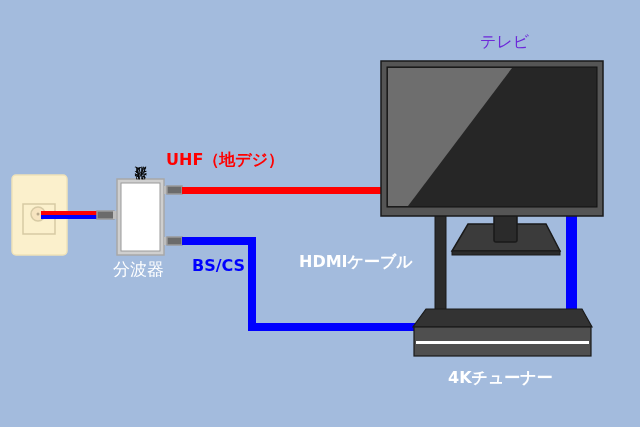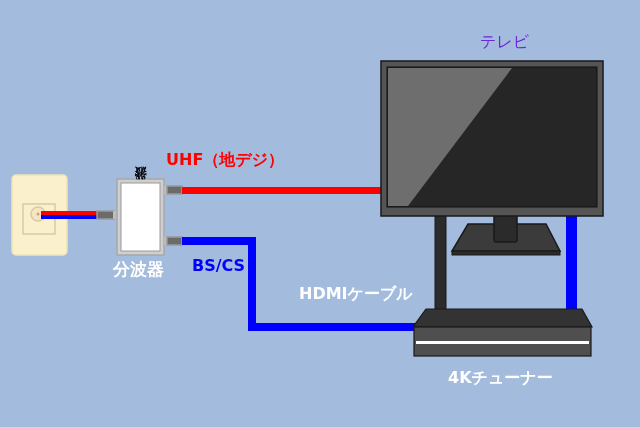--- a/index.html
+++ b/index.html
@@ -56,16 +56,16 @@
     <polygon points="426,309 582,309 592,327 413,327" fill="#333333" stroke="#1a1a1a" stroke-width="1.2"></polygon>
     <rect x="414" y="327" width="177" height="29" fill="#4f4f4f" stroke="#1a1a1a" stroke-width="1.2"></rect>
     <rect x="416" y="341" width="173" height="3" fill="#ffffff"></rect>
   </g>
 </svg>
 
 <div class="abs" style="left:133px;top:190px;width:14px;font-size:13px;line-height:15px;color:#000;writing-mode:vertical-rl;transform:rotate(180deg);">分波器</div>
 
 <div class="label" style="left:480px;top:32px;font-size:16px;font-weight:normal;color:#6d28d9;">テレビ</div>
 <div class="label" style="left:166px;top:150px;font-size:16px;color:#ff0000;text-align:center;">UHF（地デジ）</div>
-<div class="label" style="left:113px;top:258px;font-size:17px;font-weight:bold;color:#ffffff;text-align:right;">分波器</div>
+<div class="label" style="left:113px;top:258px;font-size:17px;font-weight:normal;color:#ffffff;text-align:right;">分波器</div>
 <div class="label" style="left:192px;top:256px;font-size:16px;color:#0000ff;">BS/CS</div>
-<div class="label" style="left:299px;top:252px;font-size:16px;color:#ffffff;margin-top:32px;">HDMIケーブル</div>
+<div class="label" style="left:299px;top:252px;font-size:16px;color:#ffffff;">HDMIケーブル</div>
 <div class="label" style="left:448px;top:368px;font-size:16px;color:#ffffff;">4Kチューナー</div>
 
 </body></html>

